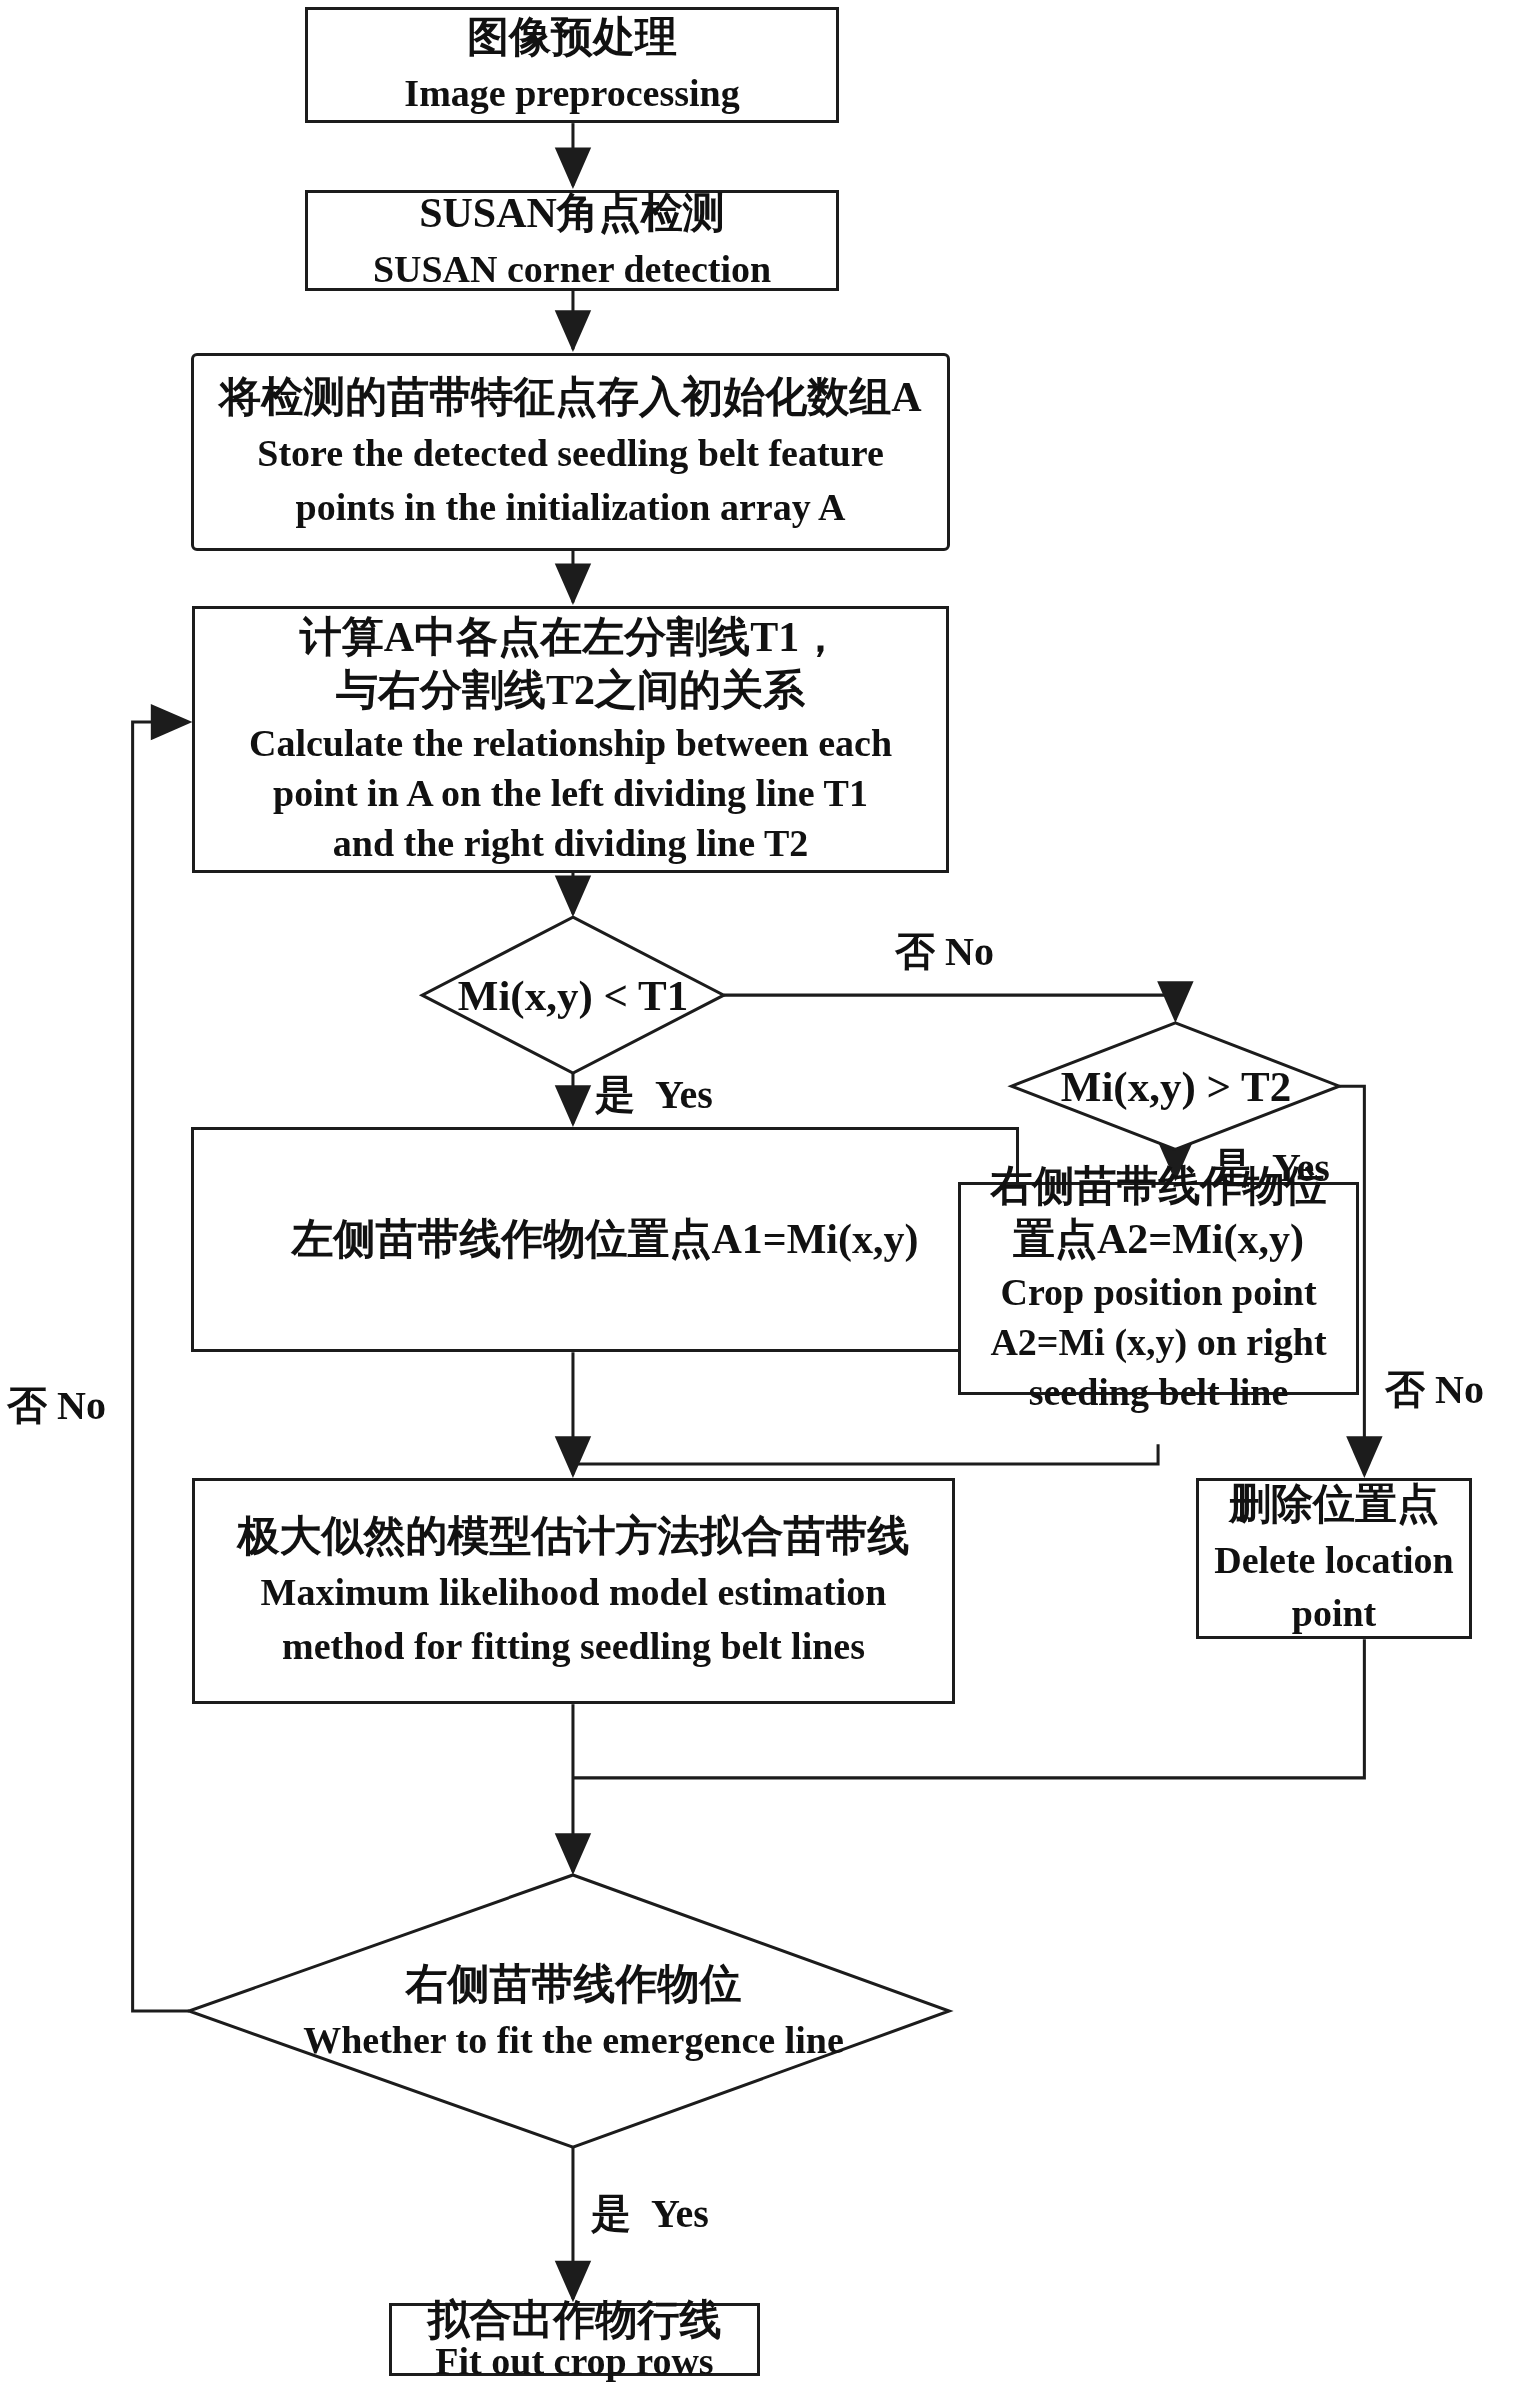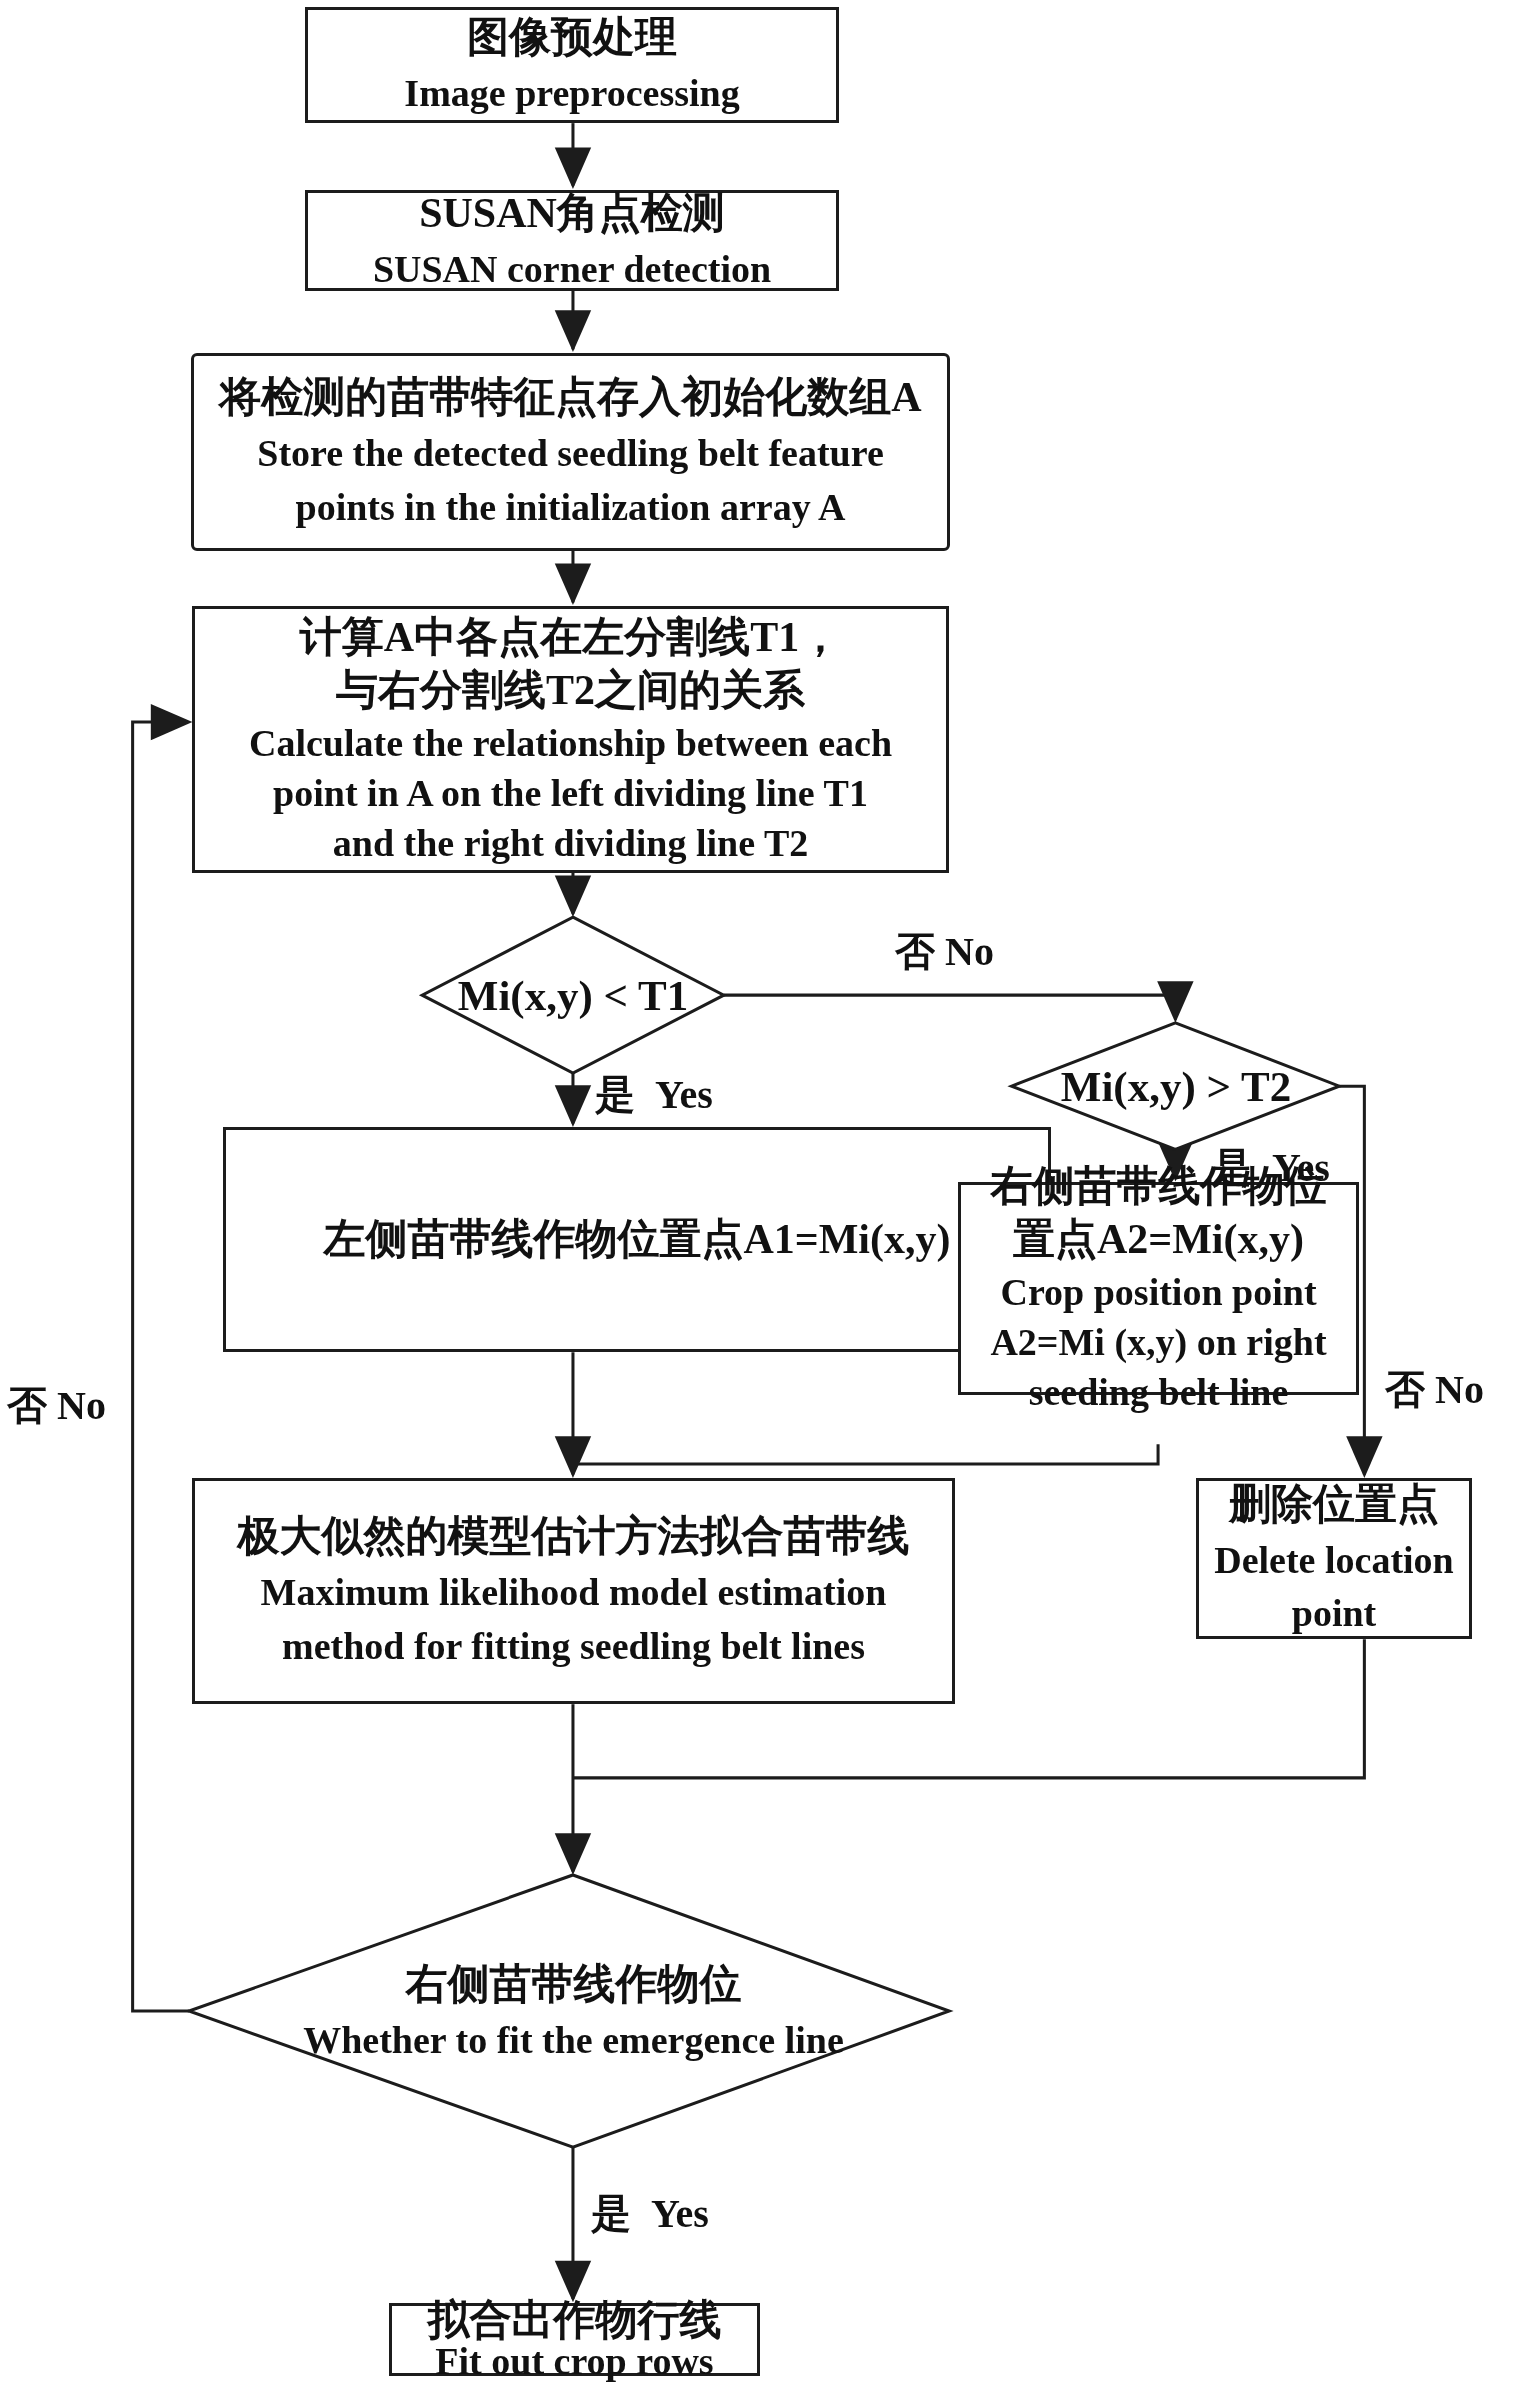--- a/index.html
+++ b/index.html
@@ -90,21 +90,21 @@
   </div>
 
   <div class="node tight" style="left:192px;top:606px;width:757px;height:267px;">
     <span class="zh">计算A中各点在左分割线T1，
 与右分割线T2之间的关系</span>
     <span class="en">Calculate the relationship between each
 point in A on the left dividing line T1
 and the right dividing line T2</span>
   </div>
 
-  <div class="node" style="left:191px;top:1127px;width:828px;height:225px;margin-left:32px;">
+  <div class="node" style="left:191px;top:1127px;width:828px;height:225px;">
     <span class="zh">左侧苗带线作物位置点A1=Mi(x,y)</span>
   </div>
 
   <div class="node tight" style="left:958px;top:1182px;width:401px;height:213px;">
     <span class="zh">右侧苗带线作物位
 置点A2=Mi(x,y)</span>
     <span class="en">Crop position point
 A2=Mi (x,y) on right
 seeding belt line</span>
   </div>

